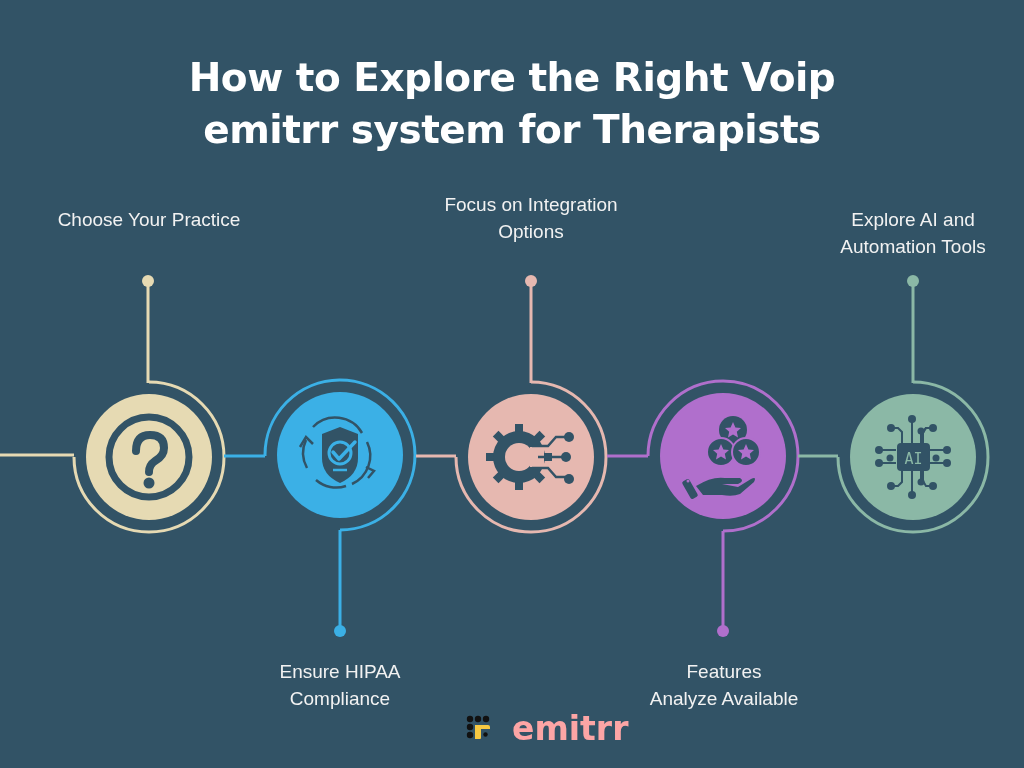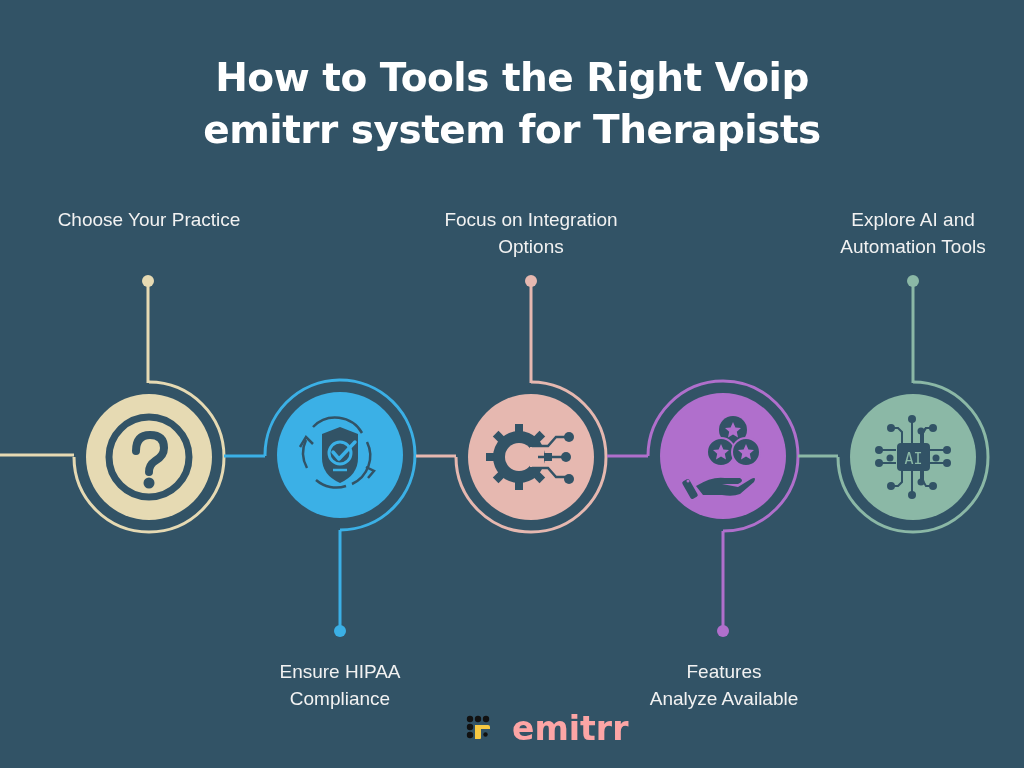--- a/index.html
+++ b/index.html
@@ -32,21 +32,21 @@
   .logo-word {
     font-family: "DejaVu Sans", sans-serif; font-weight: bold;
     font-size: 33px; color: #fca5a5; margin-left: 18px; letter-spacing: 0px;
     line-height: 34px;
   }
 </style>
 </head>
 <body>
 
 <div class="title">
-  <span>How to Tools the Right Voip</span>
+  <span>How to Explore the Right Voip</span>
   <span>emitrr system for Therapists</span>
 </div>
 
 <svg class="diagram" width="1024" height="768" viewBox="0 0 1024 768">
 
   <g>
     <line x1="0" y1="455" x2="74" y2="455" stroke="#e6dab3" stroke-width="3"></line>
     <path d="M 149 382 A 75 75 0 1 1 74 457" fill="none" stroke="#e6dab3" stroke-width="3"></path>
     <line x1="148" y1="281" x2="148" y2="383" stroke="#e6dab3" stroke-width="3"></line>
     <circle cx="148" cy="281" r="6" fill="#e6dab3"></circle>
@@ -182,21 +182,21 @@
   </g>
 </svg>
 
 <div class="label" style="left:29px; top:206px;">
   <span>Choose Your Practice</span>
 </div>
 <div class="label" style="left:220px; top:658px;">
   <span>Ensure HIPAA</span>
   <span>Compliance</span>
 </div>
-<div class="label" style="left:411px; top:206px;">
+<div class="label" style="left:411px; top:191px;">
   <span>Focus on Integration</span>
   <span>Options</span>
 </div>
 <div class="label" style="left:604px; top:658px;">
   <span>Features</span>
   <span>Analyze Available</span>
 </div>
 <div class="label" style="left:793px; top:206px;">
   <span>Explore AI and</span>
   <span>Automation Tools</span>

